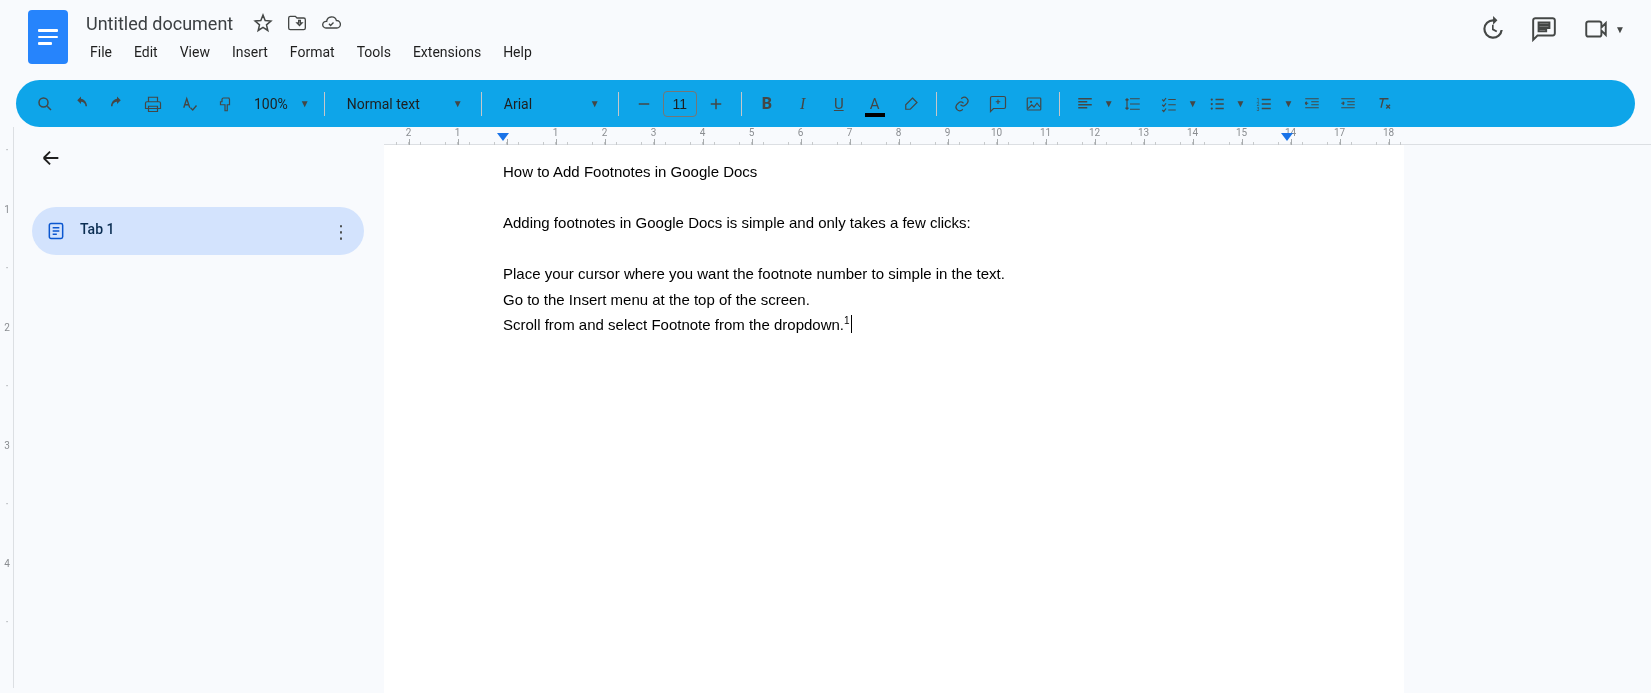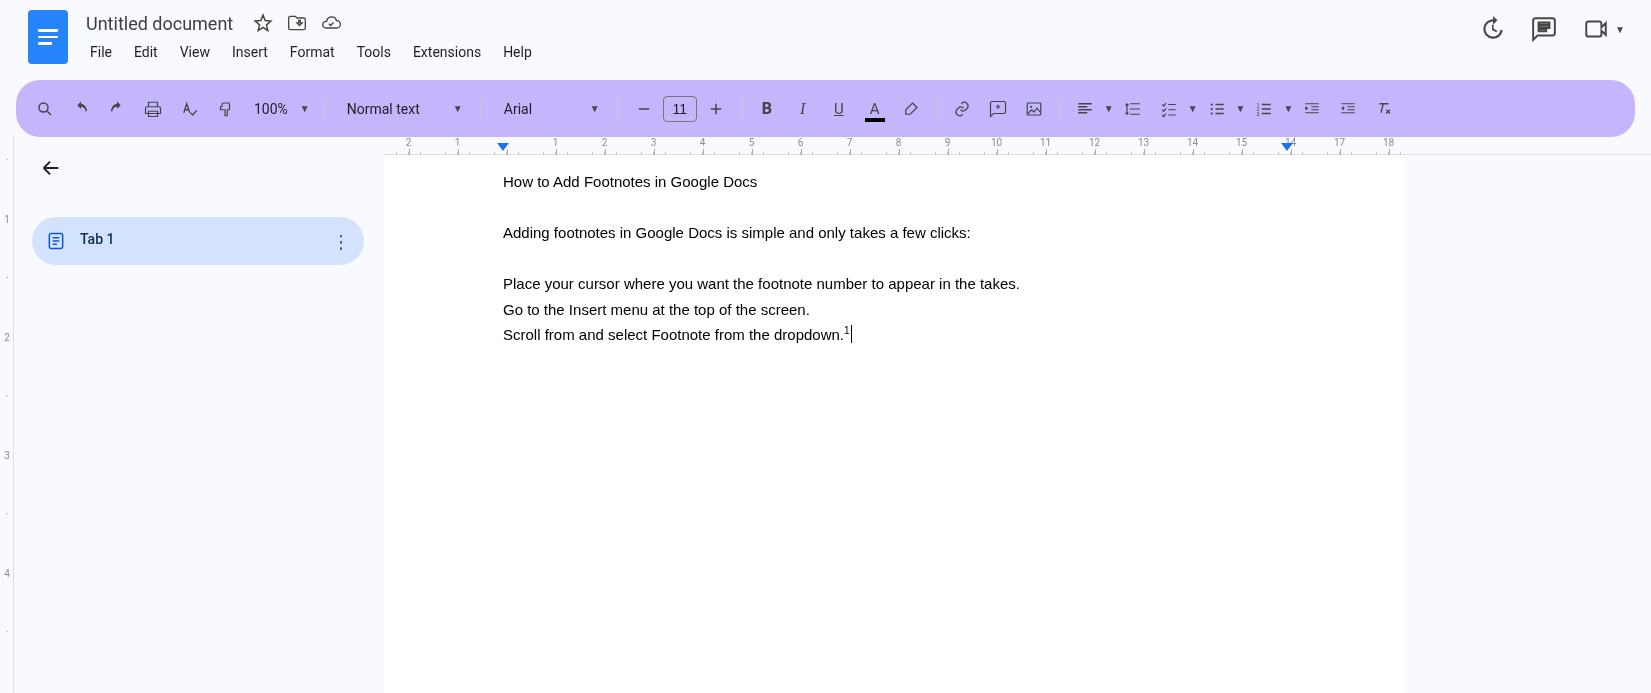--- a/index.html
+++ b/index.html
@@ -55,23 +55,23 @@
   }
   .header-right {
     display:flex; align-items:center; gap: 26px;
     padding-top: 8px; padding-right: 10px;
   }
   .hr-icon { width:26px; height:26px; display:flex; align-items:center; justify-content:center; fill:#444746; cursor:pointer;}
   .hr-group { display:flex; align-items:center; gap:6px; }
   
   .toolbar-wrap { padding: 0 16px 0 16px; }
   .toolbar {
-    background: #c4b5fd;
+    background: #0ea5e9;
     border-radius: 24px;
-    height: 57px;
+    height: 47px;
     display:flex; align-items:center;
     padding: 7px 12px;
     gap: 2px;
   }
   .tbtn {
     width: 34px; height: 32px;
     display:flex; align-items:center; justify-content:center;
     border-radius: 6px; cursor:pointer;
     fill:#444746; color:#444746;
   }
@@ -556,18 +556,18 @@
           </div>
         </div>
       <div class="rmarker" style="left:113px;"></div>
       <div class="rmarker" style="left:897px;"></div>
     </div>
     <div class="page">
       <p>How to Add Footnotes in Google Docs</p>
       <p>&nbsp;</p>
       <p>Adding footnotes in Google Docs is simple and only takes a few clicks:</p>
       <p>&nbsp;</p>
-      <p>Place your cursor where you want the footnote number to appear in the takes.</p>
+      <p>Place your cursor where you want the footnote number to simple in the text.</p>
       <p>Go to the Insert menu at the top of the screen.</p>
       <p><span>Scroll from and select Footnote from the dropdown.</span><sup>1</sup><span class="cursor"></span></p>
     </div>
   </div>
 </div>
 
 </body></html>

